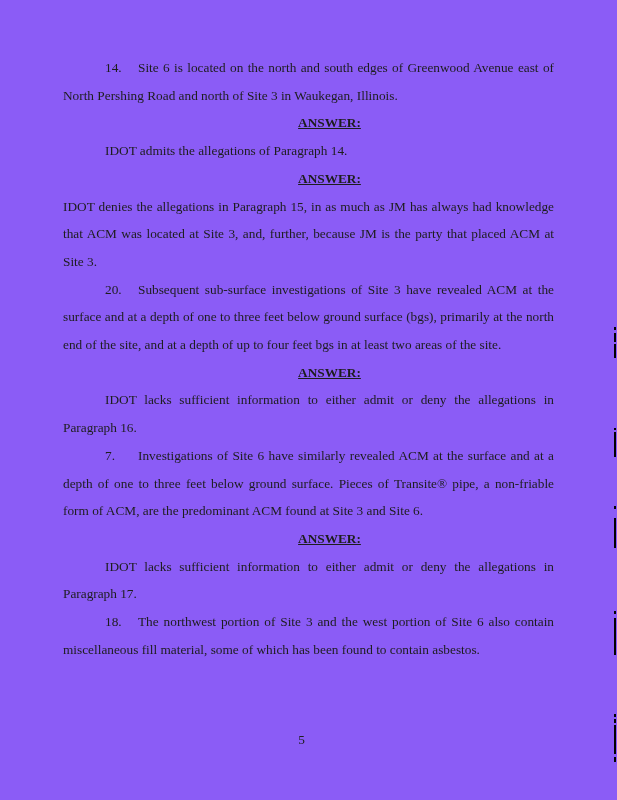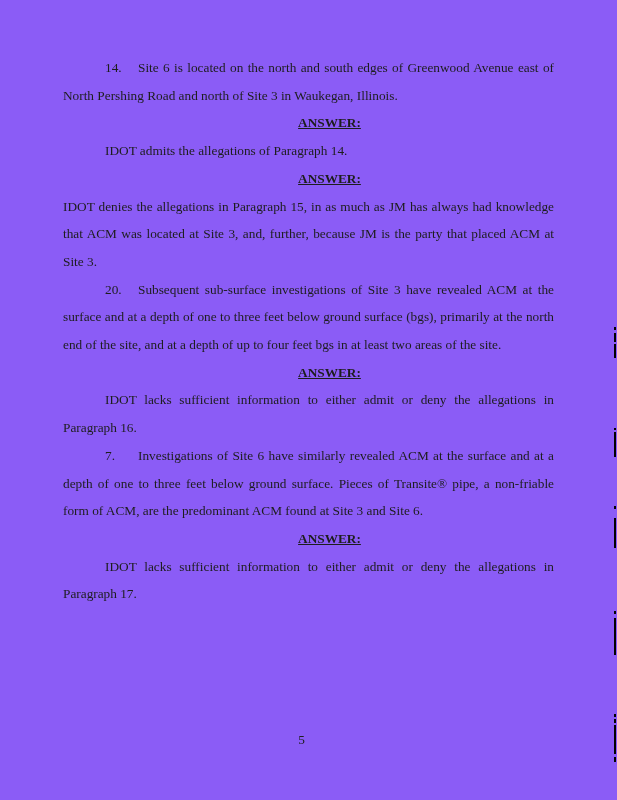--- a/index.html
+++ b/index.html
@@ -76,20 +76,21 @@
     <p class="answer-head"><span>ANSWER:</span></p>
 
     <p class="answer-single">IDOT lacks sufficient information to either admit or deny the allegations in Paragraph 16.</p>
 
     <p class="para-numbered"><span class="para-num">7.</span><span>Investigations of Site 6 have similarly revealed ACM at the surface and at a depth of one to three feet below ground surface.  Pieces of Transite® pipe, a non-friable form of ACM, are the predominant ACM found at Site 3 and Site 6.</span></p>
 
     <p class="answer-head"><span>ANSWER:</span></p>
 
     <p class="answer-single">IDOT lacks sufficient information to either admit or deny the allegations in Paragraph 17.</p>
 
+    <p class="para-numbered"><span class="para-num">18.</span><span>The northwest portion of Site 3 and the west portion of Site 6 also contain miscellaneous fill material, some of which has been found to contain asbestos.</span></p>
 
   </div>
 
   <div class="page-num">5</div>
 
   <div class="artifact" style="top:327px;height:3px"></div>
   <div class="artifact" style="top:333px;height:9px"></div>
   <div class="artifact" style="top:344px;height:14px"></div>
   <div class="artifact" style="top:428px;height:2px"></div>
   <div class="artifact" style="top:432px;height:25px"></div>

